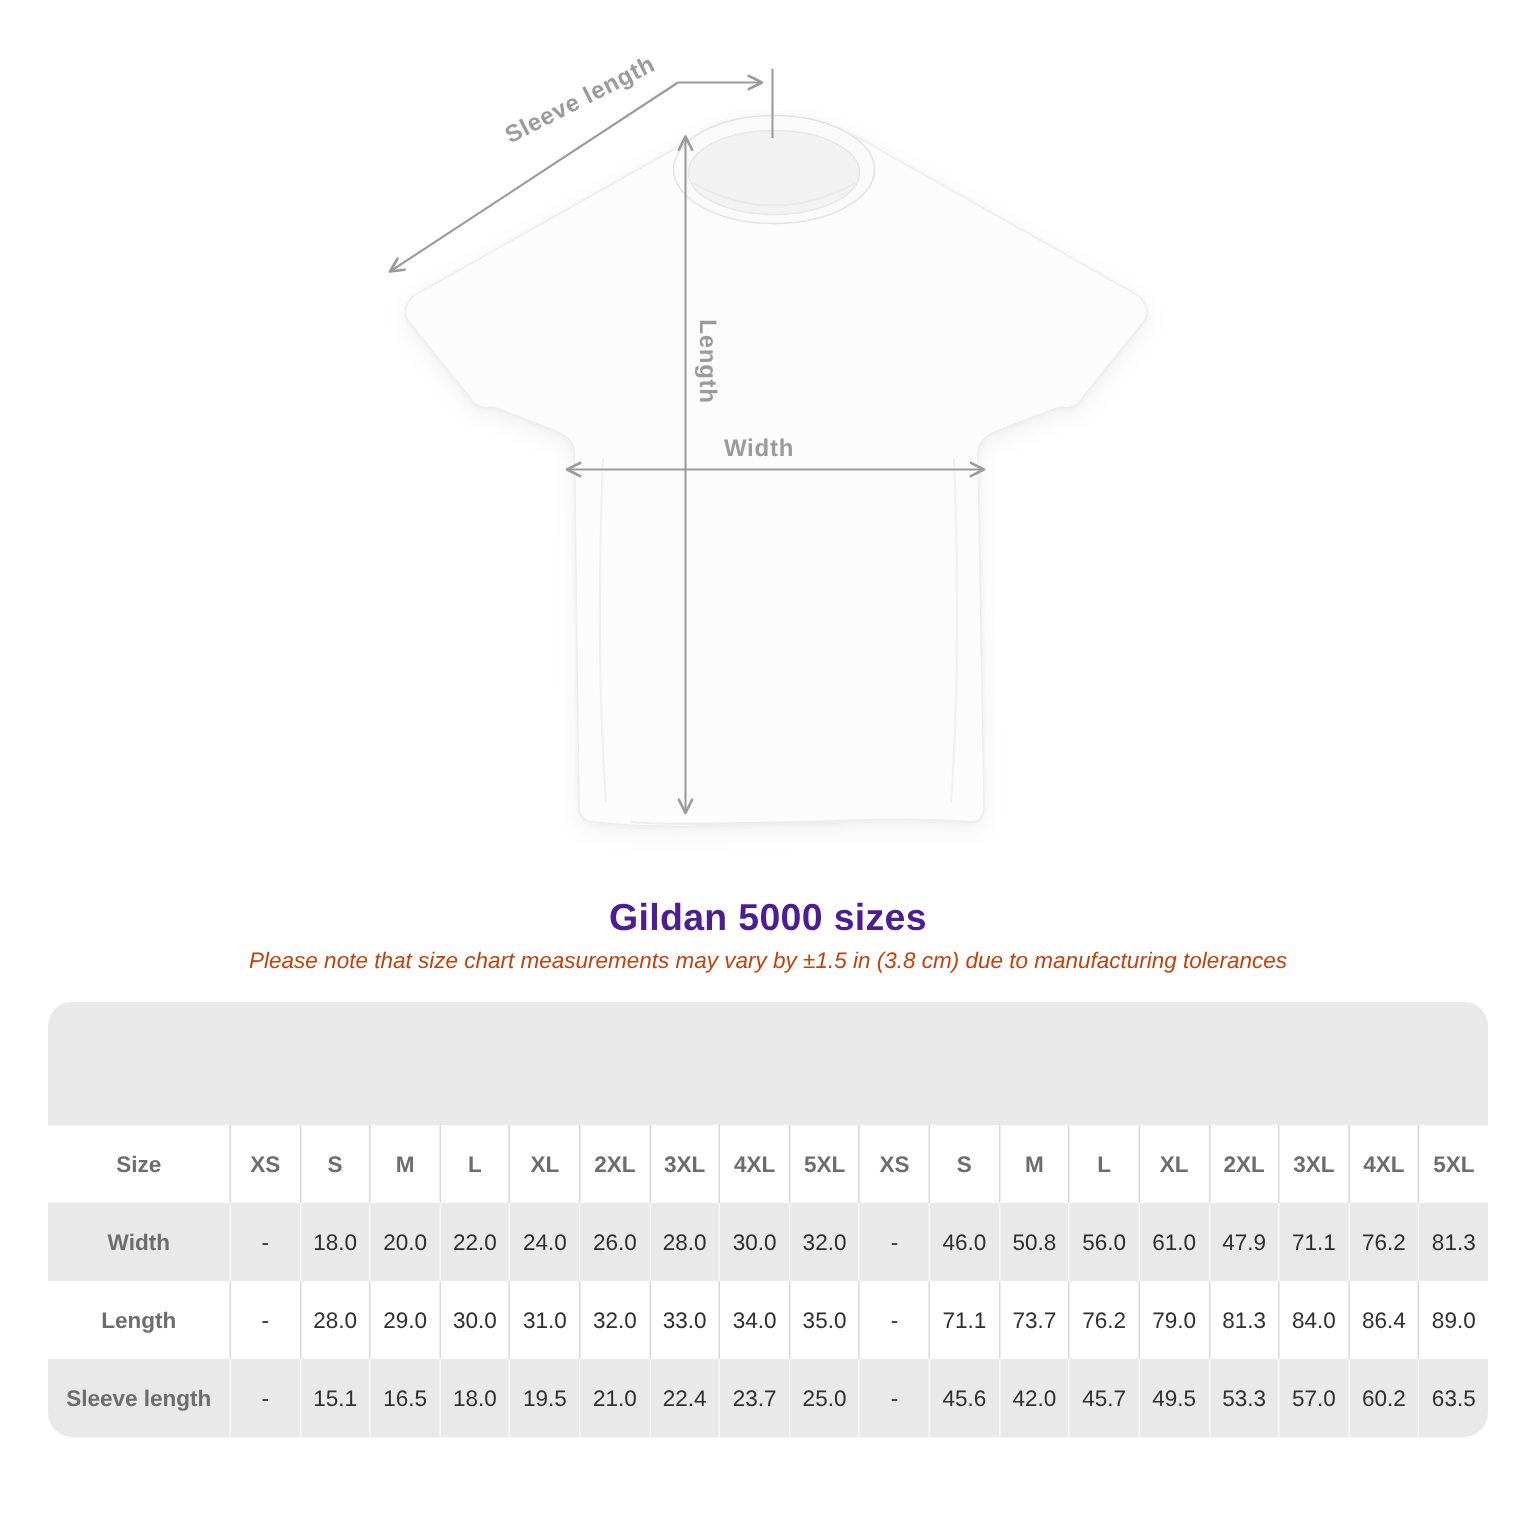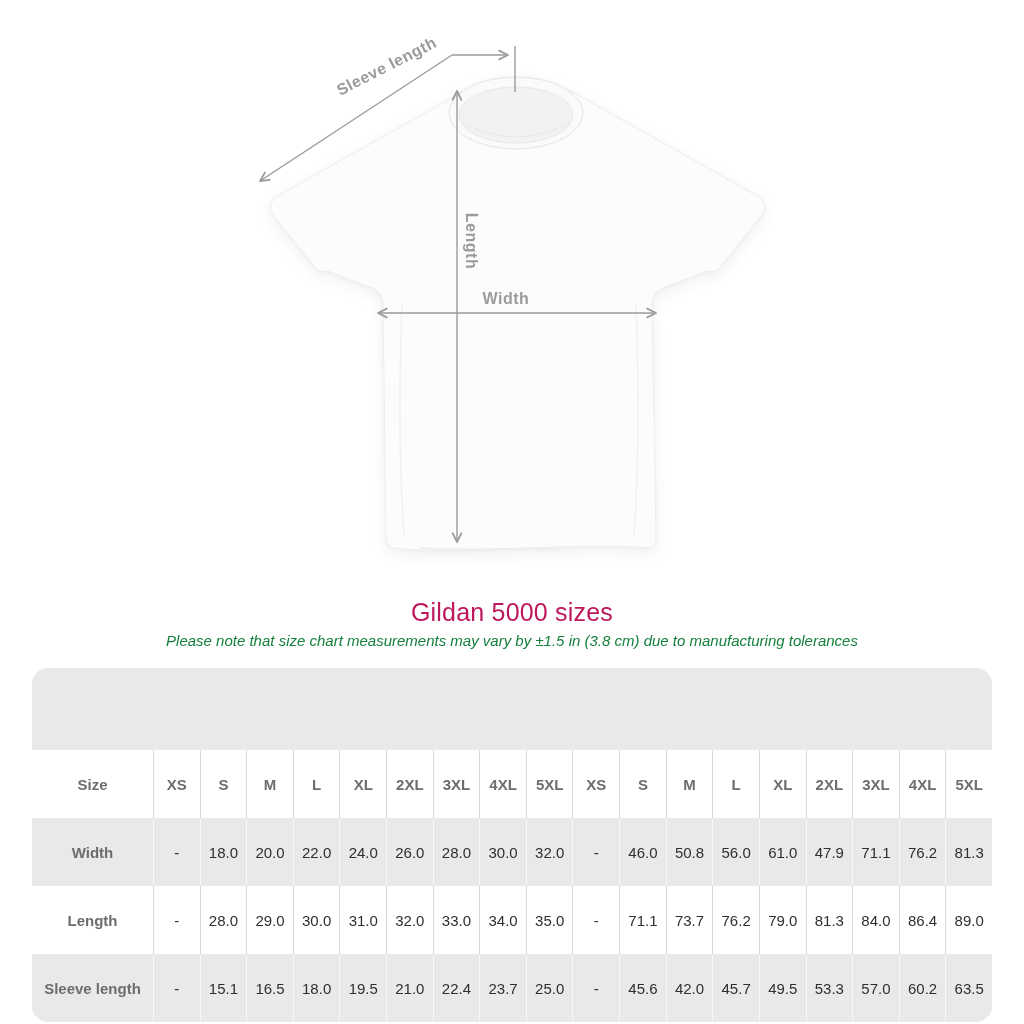--- a/index.html
+++ b/index.html
@@ -9,33 +9,33 @@
     -webkit-font-smoothing:antialiased;
   }
   
   .fig { position:relative; width:1024px; height:592px; }
   .fig svg { position:absolute; left:0; top:0; }
   .shirt-body { filter: drop-shadow(0 5px 7px rgba(0,0,0,.055)) drop-shadow(0 0 2px rgba(0,0,0,.04)); }
   .dim-line { stroke:#9b9b9b; stroke-width:1.4; fill:none; }
   .dim-label { font-family:"Liberation Sans",sans-serif; font-size:16px; font-weight:bold;
                fill:#9b9b9b; letter-spacing:.5px; }
   
-  .title { margin:6px 0 5px; text-align:center; font-size:25px; font-weight:normal;
-           color:#be185d; letter-spacing:.2px; }
-  .subtitle { margin:0 0 19px; text-align:center; font-style:italic; font-size:15px; color:#15803d; }
+  .title { margin:6px 0 5px; text-align:center; font-size:25px; font-weight:bold;
+           color:#4c1d95; letter-spacing:.2px; }
+  .subtitle { margin:0 0 19px; text-align:center; font-style:italic; font-size:15px; color:#c2410c; }
   
   .size-table { width:960px; margin:0 auto; }
   .unit-band { display:flex; height:82px; background:#e9e9e9; border-radius:16px 16px 0 0; }
   .unit-group { display:flex; flex-direction:column; justify-content:center; align-items:center;
                 gap:4px; color:#565656; }
   .unit-group.imperial { width:541px; }
   .unit-group.metric   { width:419px; }
   .unit-name { font-size:19px; font-weight:bold; font-style:italic; }
   .unit-sub  { font-size:14px; font-style:italic; }
-  .trow { display:grid; grid-template-columns:121px repeat(18, 1fr); height:68px; background:#ffffff; }
+  .trow { display:grid; grid-template-columns:121px repeat(18, 1fr); height:52px; background:#ffffff; }
   .trow .cell { display:flex; align-items:center; justify-content:center;
                 font-size:15px; color:#2f2f2f; border-left:1px solid #d9d9d9; }
   .trow .cell:first-child { border-left:none; }
   .trow.stripe { background:#e9e9e9; }
   .trow.stripe .cell { border-left-color:#f8f8f8; }
   .trow.last { border-radius:0 0 16px 16px; }
   .cell.hdr { font-weight:bold; color:#6d6d6d; }
 </style>
 </head>
 <body>

